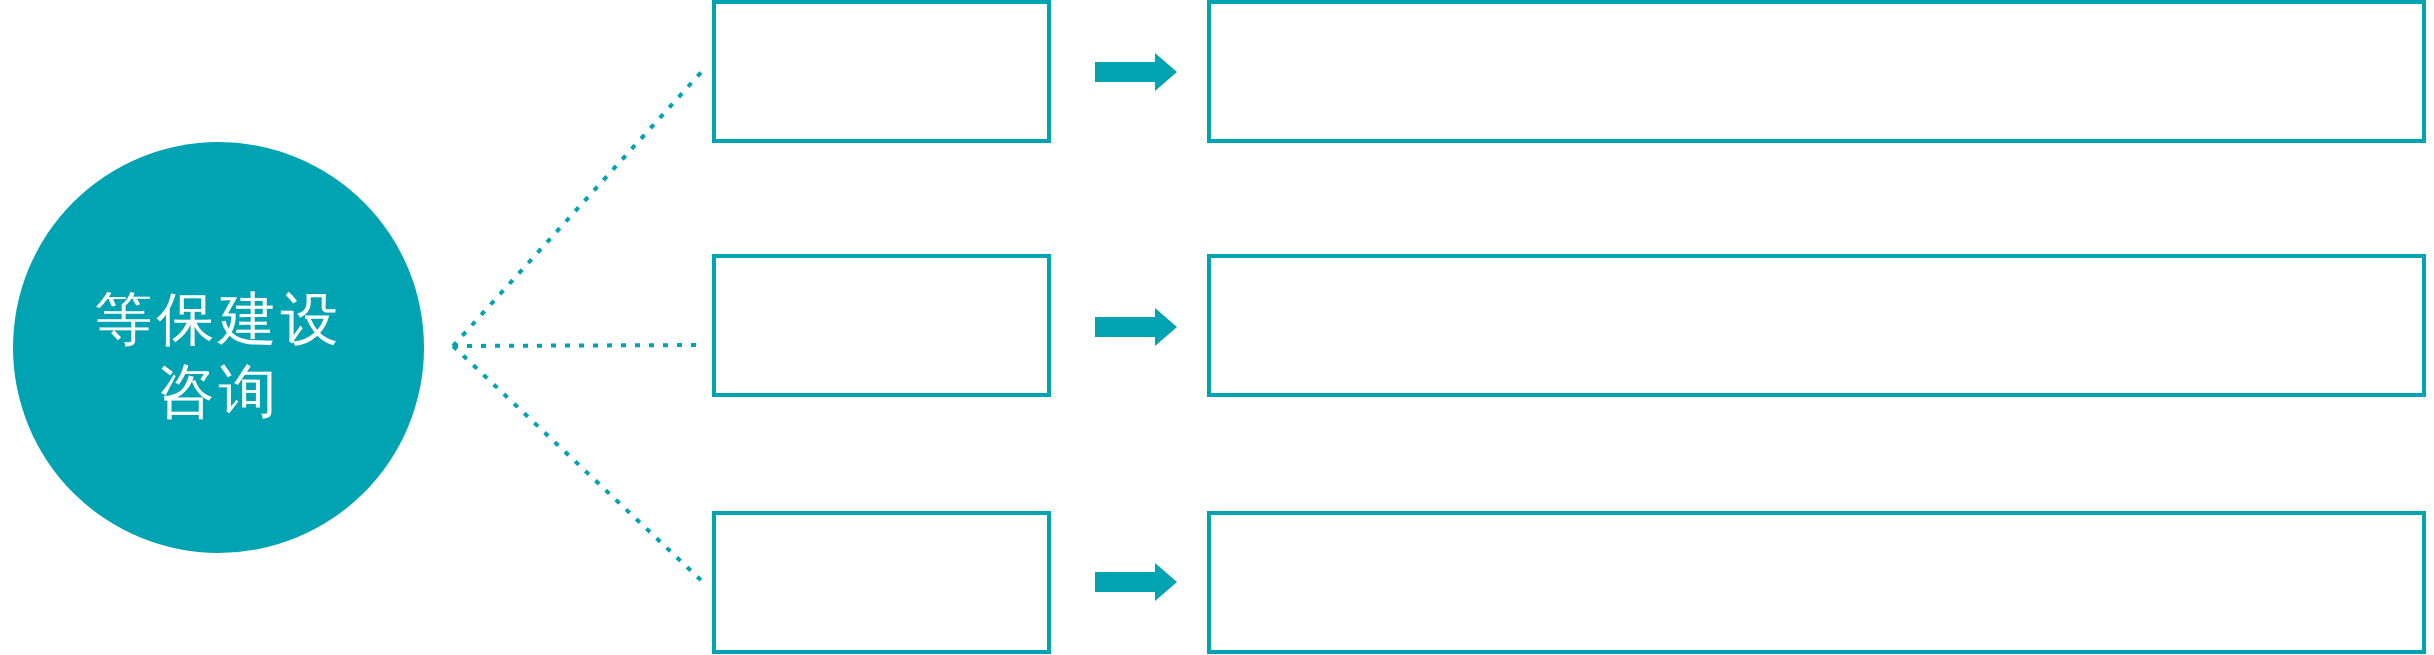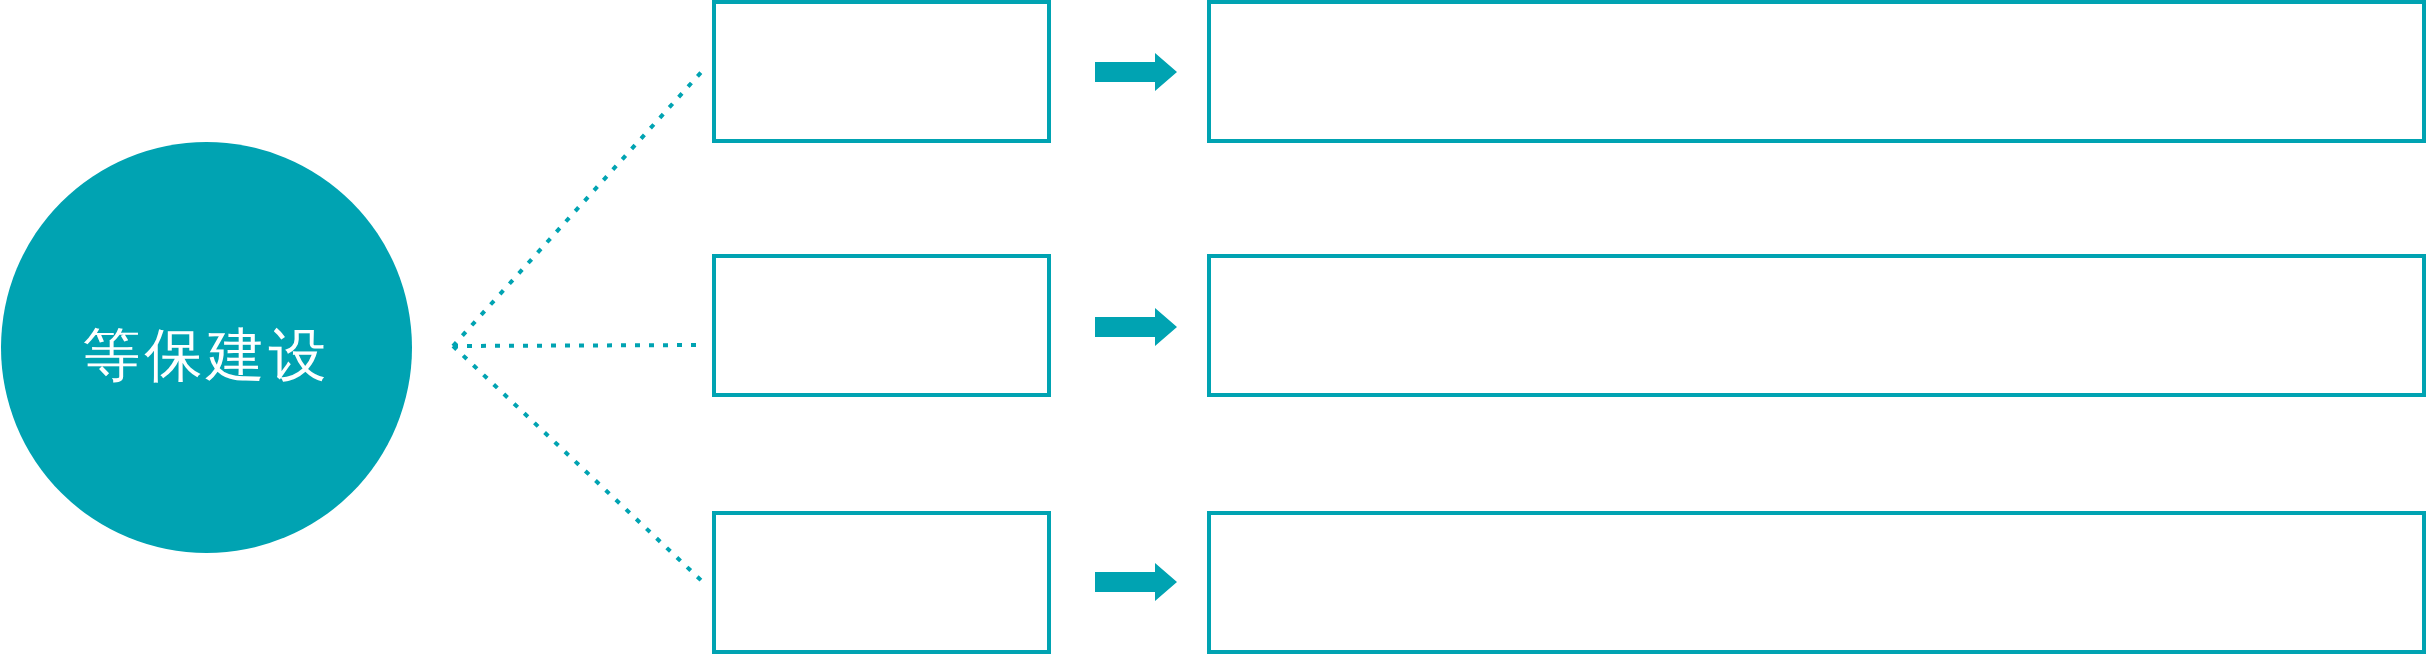--- a/index.html
+++ b/index.html
@@ -20,21 +20,21 @@
   }
   .dotted-line {
     stroke: var(--teal);
     stroke-width: 4;
     stroke-dasharray: 5 9;
     fill: none;
   }
   .arrow-shape { fill: var(--teal); stroke: none; }
   .root-circle {
     position: absolute;
-    left: 1px; top: 142px;
+    left: 13px; top: 142px;
     width: 411px; height: 411px;
     border-radius: 50%;
     background: var(--teal);
     display: flex;
     flex-direction: column;
     align-items: center;
     justify-content: center;
     padding-top: 14px;
     box-sizing: border-box;
     color: var(--text-on-accent);
@@ -72,20 +72,21 @@
     <line class="dotted-line" x1="453" y1="346" x2="705" y2="345"></line>
     <line class="dotted-line" x1="453" y1="346" x2="705" y2="584"></line>
 
     <polygon class="arrow-shape" points="1095,62 1155,62 1155,53 1177,72 1155,91 1155,82 1095,82"></polygon>
     <polygon class="arrow-shape" points="1095,317 1155,317 1155,308 1177,327 1155,346 1155,337 1095,337"></polygon>
     <polygon class="arrow-shape" points="1095,572 1155,572 1155,563 1177,582 1155,601 1155,592 1095,592"></polygon>
   </svg>
 
   <div class="root-circle">
     <span>等保建设</span>
+    <span>咨询</span>
   </div>
 
   <div class="node-box small-box row-1">
     <span></span>
   </div>
   <div class="node-box large-box row-1">
     <span></span>
   </div>
 
   <div class="node-box small-box row-2">

